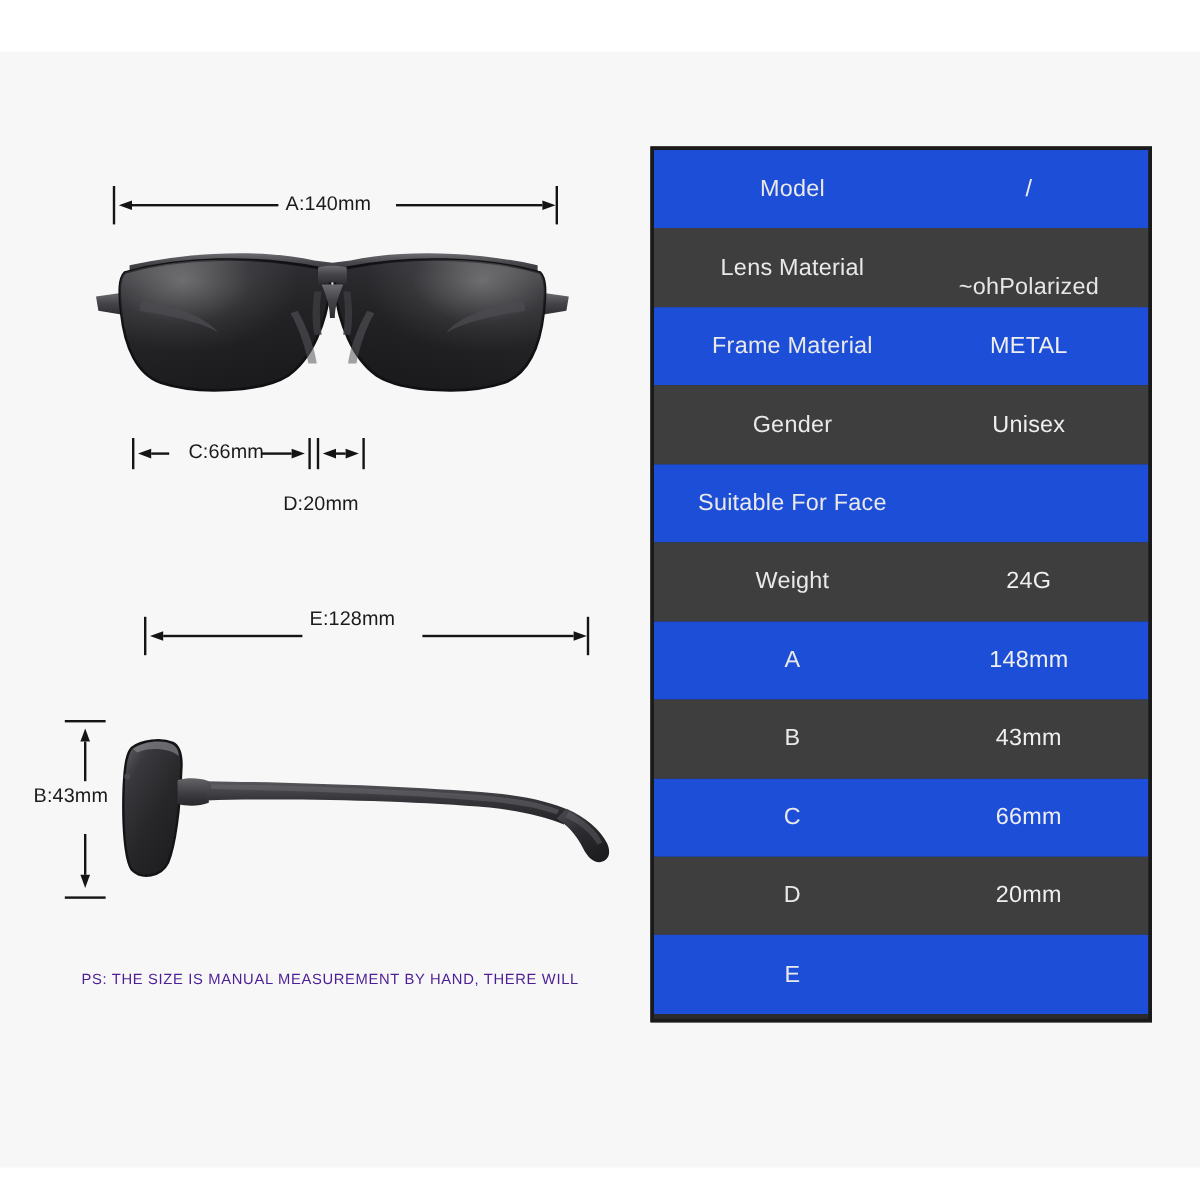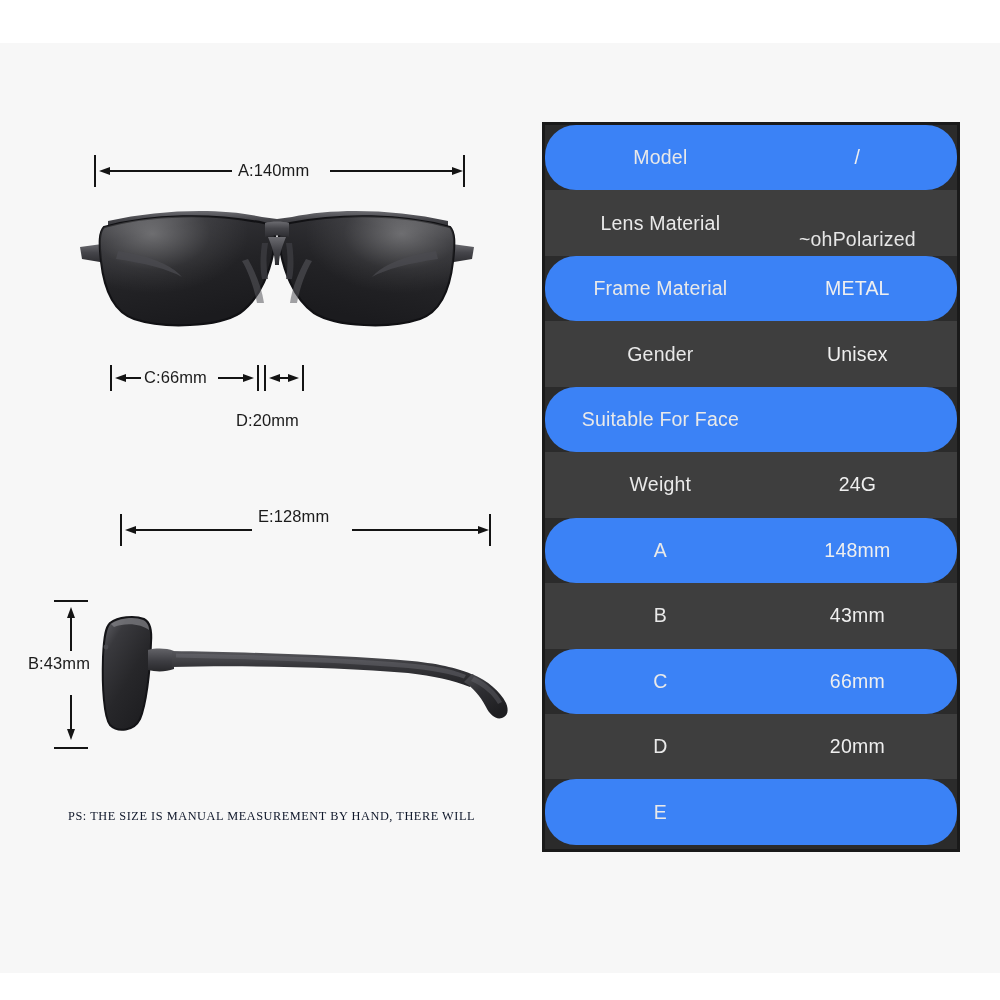--- a/index.html
+++ b/index.html
@@ -108,25 +108,25 @@
     width: 420px;
     height: 140px;
   }
 
   
   .footnote {
     position: absolute;
     left: 68px;
     top: 762px;
     width: 430px;
-    color: #0f172a;
+    color: #4c1d95;
     font-size: 12.3px;
     line-height: 23px;
     letter-spacing: 0.55px;
-    font-family: Liberation Serif, serif;
+    font-family: Liberation Sans, sans-serif;
   }
   .footnote div { white-space: nowrap; }
 
   
   .spec-table {
     position: absolute;
     left: 542px;
     top: 122px;
     width: 418px;
     height: 730px;
@@ -134,21 +134,21 @@
     box-sizing: border-box;
     background: #2b2b2b;
     overflow: hidden;
   }
   .spec-row {
     display: flex;
     align-items: center;
     height: 65.45px;
     box-sizing: border-box;
   }
-  .spec-row.odd  { background: #3b82f6; border-radius: 31px; }
+  .spec-row.odd  { background: #1d4ed8; }
   .spec-row.even { background: #3e3e3e; }
   .spec-key {
     flex: 0 0 56%;
     text-align: center;
     color: #e9e9e9;
     font-size: 19.5px;
     font-weight: 400;
     letter-spacing: 0.2px;
     white-space: nowrap;
   }
@@ -254,21 +254,21 @@
 
         <path d="M190,40 C188,54 188,66 190,76 L196,76 C194,64 194,52 196,40 Z" fill="#3b3b40" opacity="0.85"></path>
         <path d="M220,40 C222,54 222,66 220,76 L214,76 C216,64 216,52 214,40 Z" fill="#3b3b40" opacity="0.85"></path>
       </svg>
     </div>
 
     <div>
       <div class="endcap-v" style="left:110px; top:322px; height:26px;"></div>
       <div class="arrow-left" style="left:115px; top:330.5px;"></div>
       <div class="rule-h" style="left:126px; top:334px; width:15px;"></div>
-      <div class="dim-label" style="left:144px; top:325px;">C:66mm</div>
+      <div class="dim-label" style="left:157px; top:325px;">C:66mm</div>
       <div class="rule-h" style="left:218px; top:334px; width:25px;"></div>
       <div class="arrow-right" style="left:243px; top:330.5px;"></div>
       <div class="endcap-v" style="left:257px; top:322px; height:26px;"></div>
     </div>
 
     <div>
       <div class="endcap-v" style="left:264px; top:322px; height:26px;"></div>
       <div class="arrow-left" style="left:269px; top:330.5px;"></div>
       <div class="rule-h" style="left:280px; top:334px; width:8px;"></div>
       <div class="arrow-right" style="left:288px; top:330.5px;"></div>

